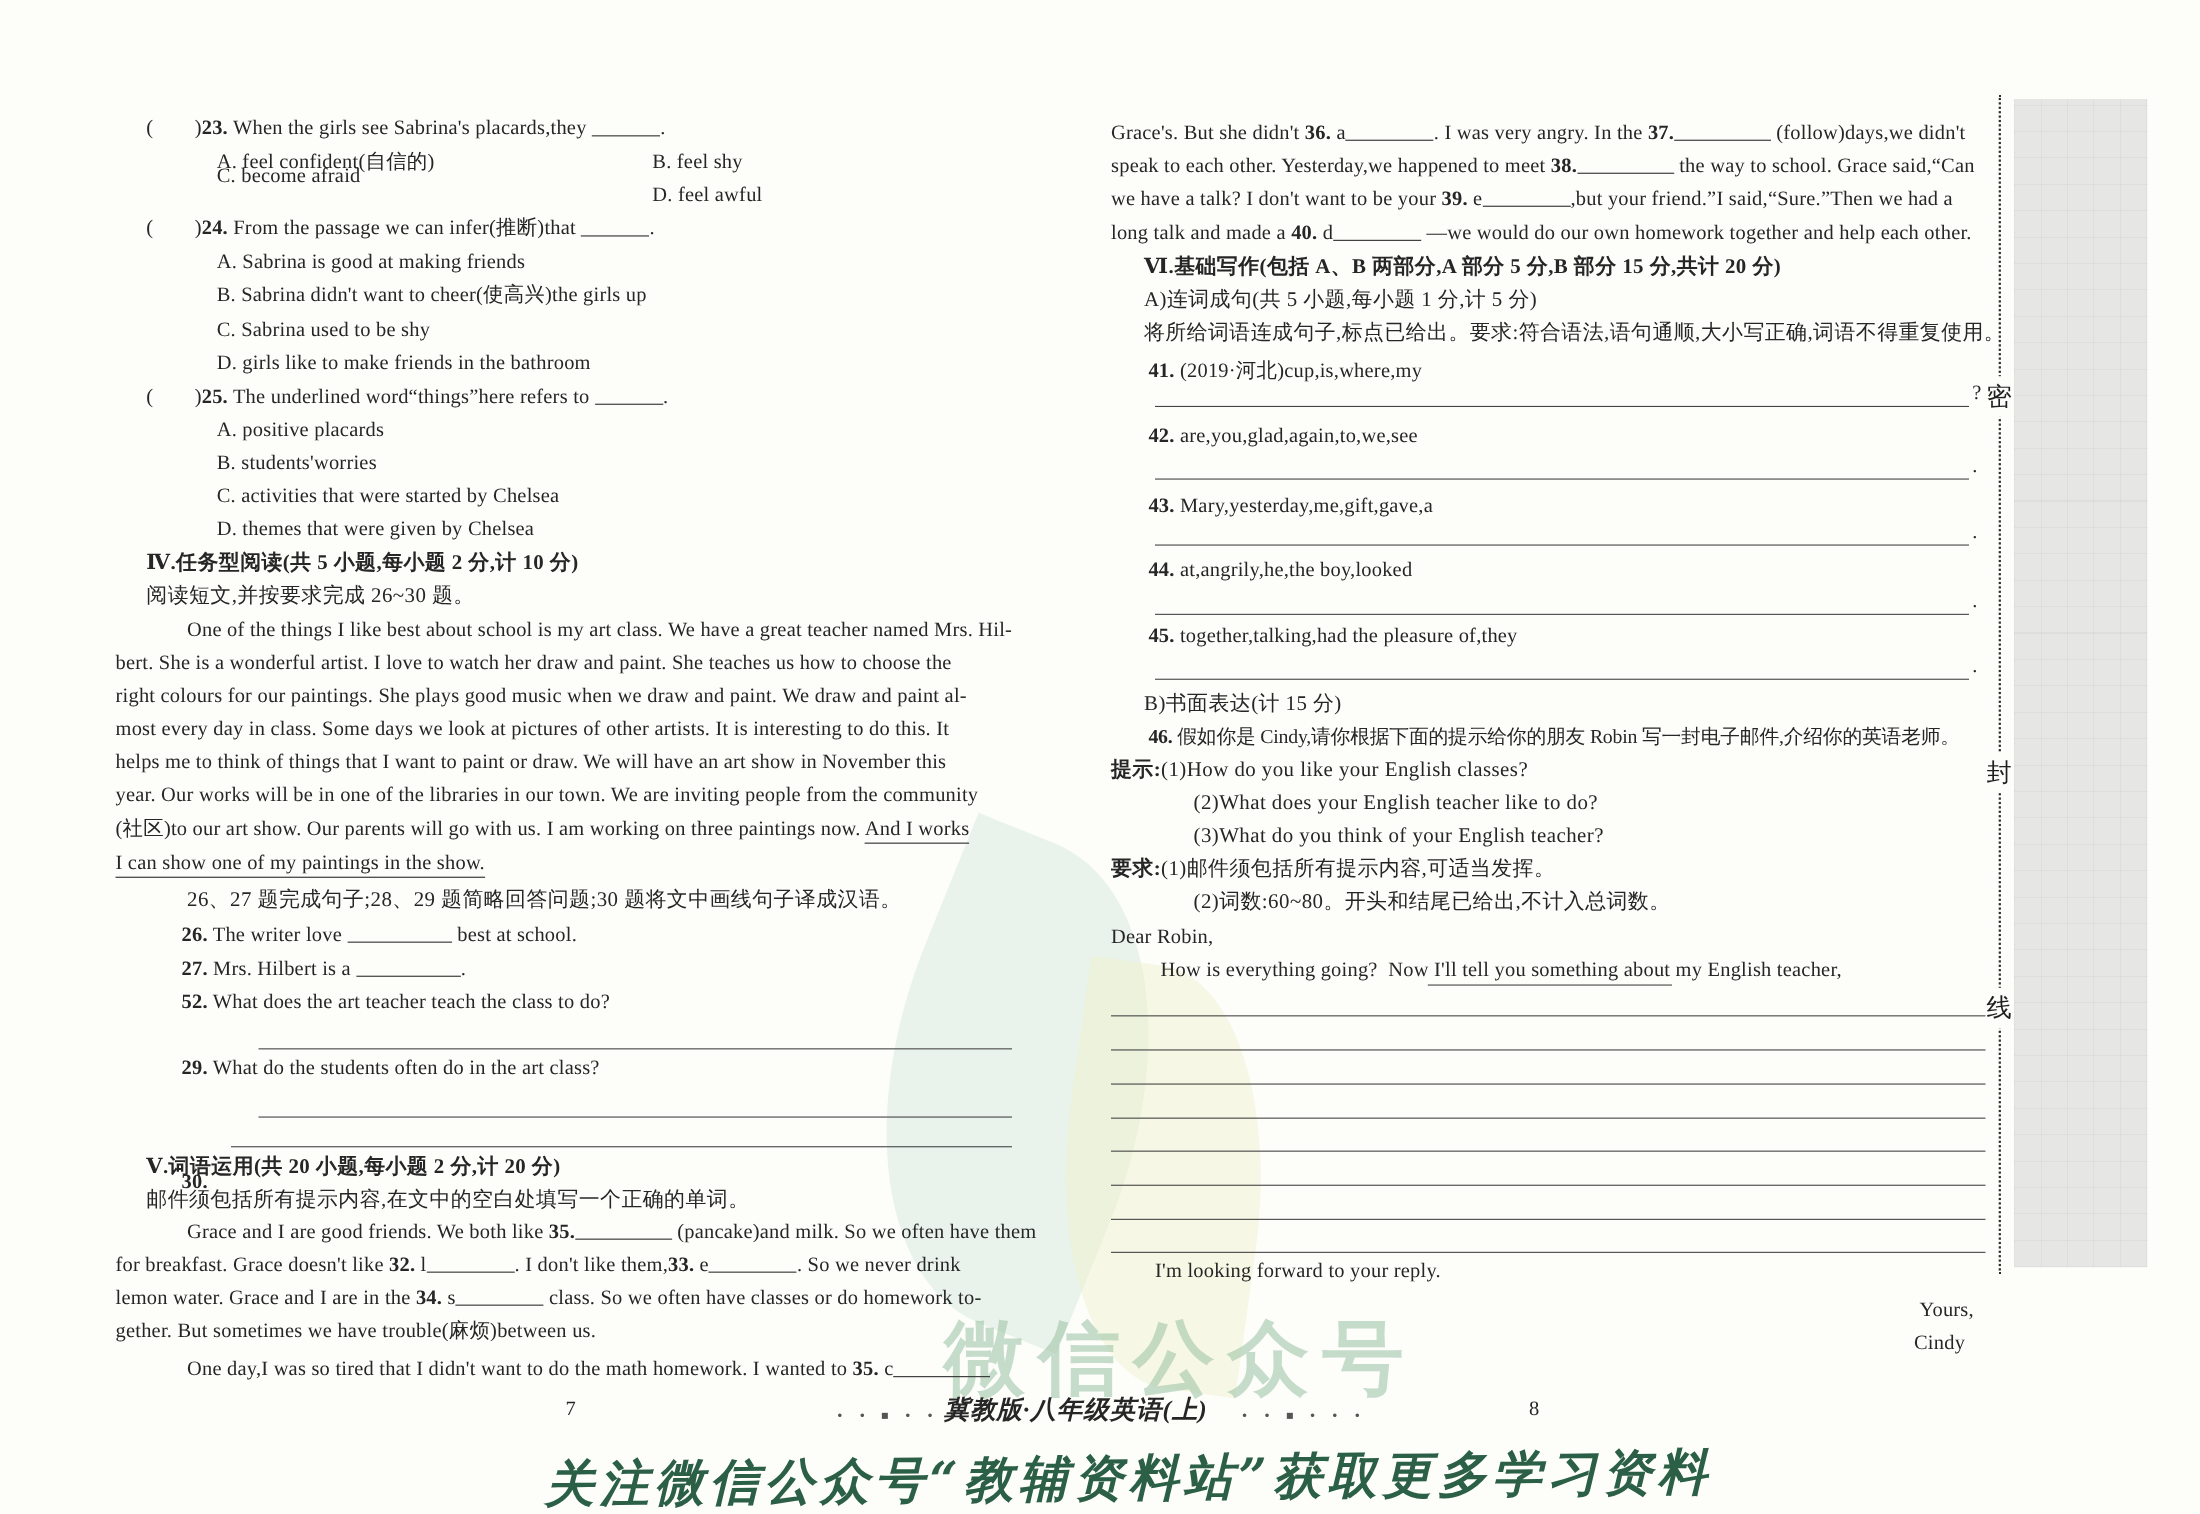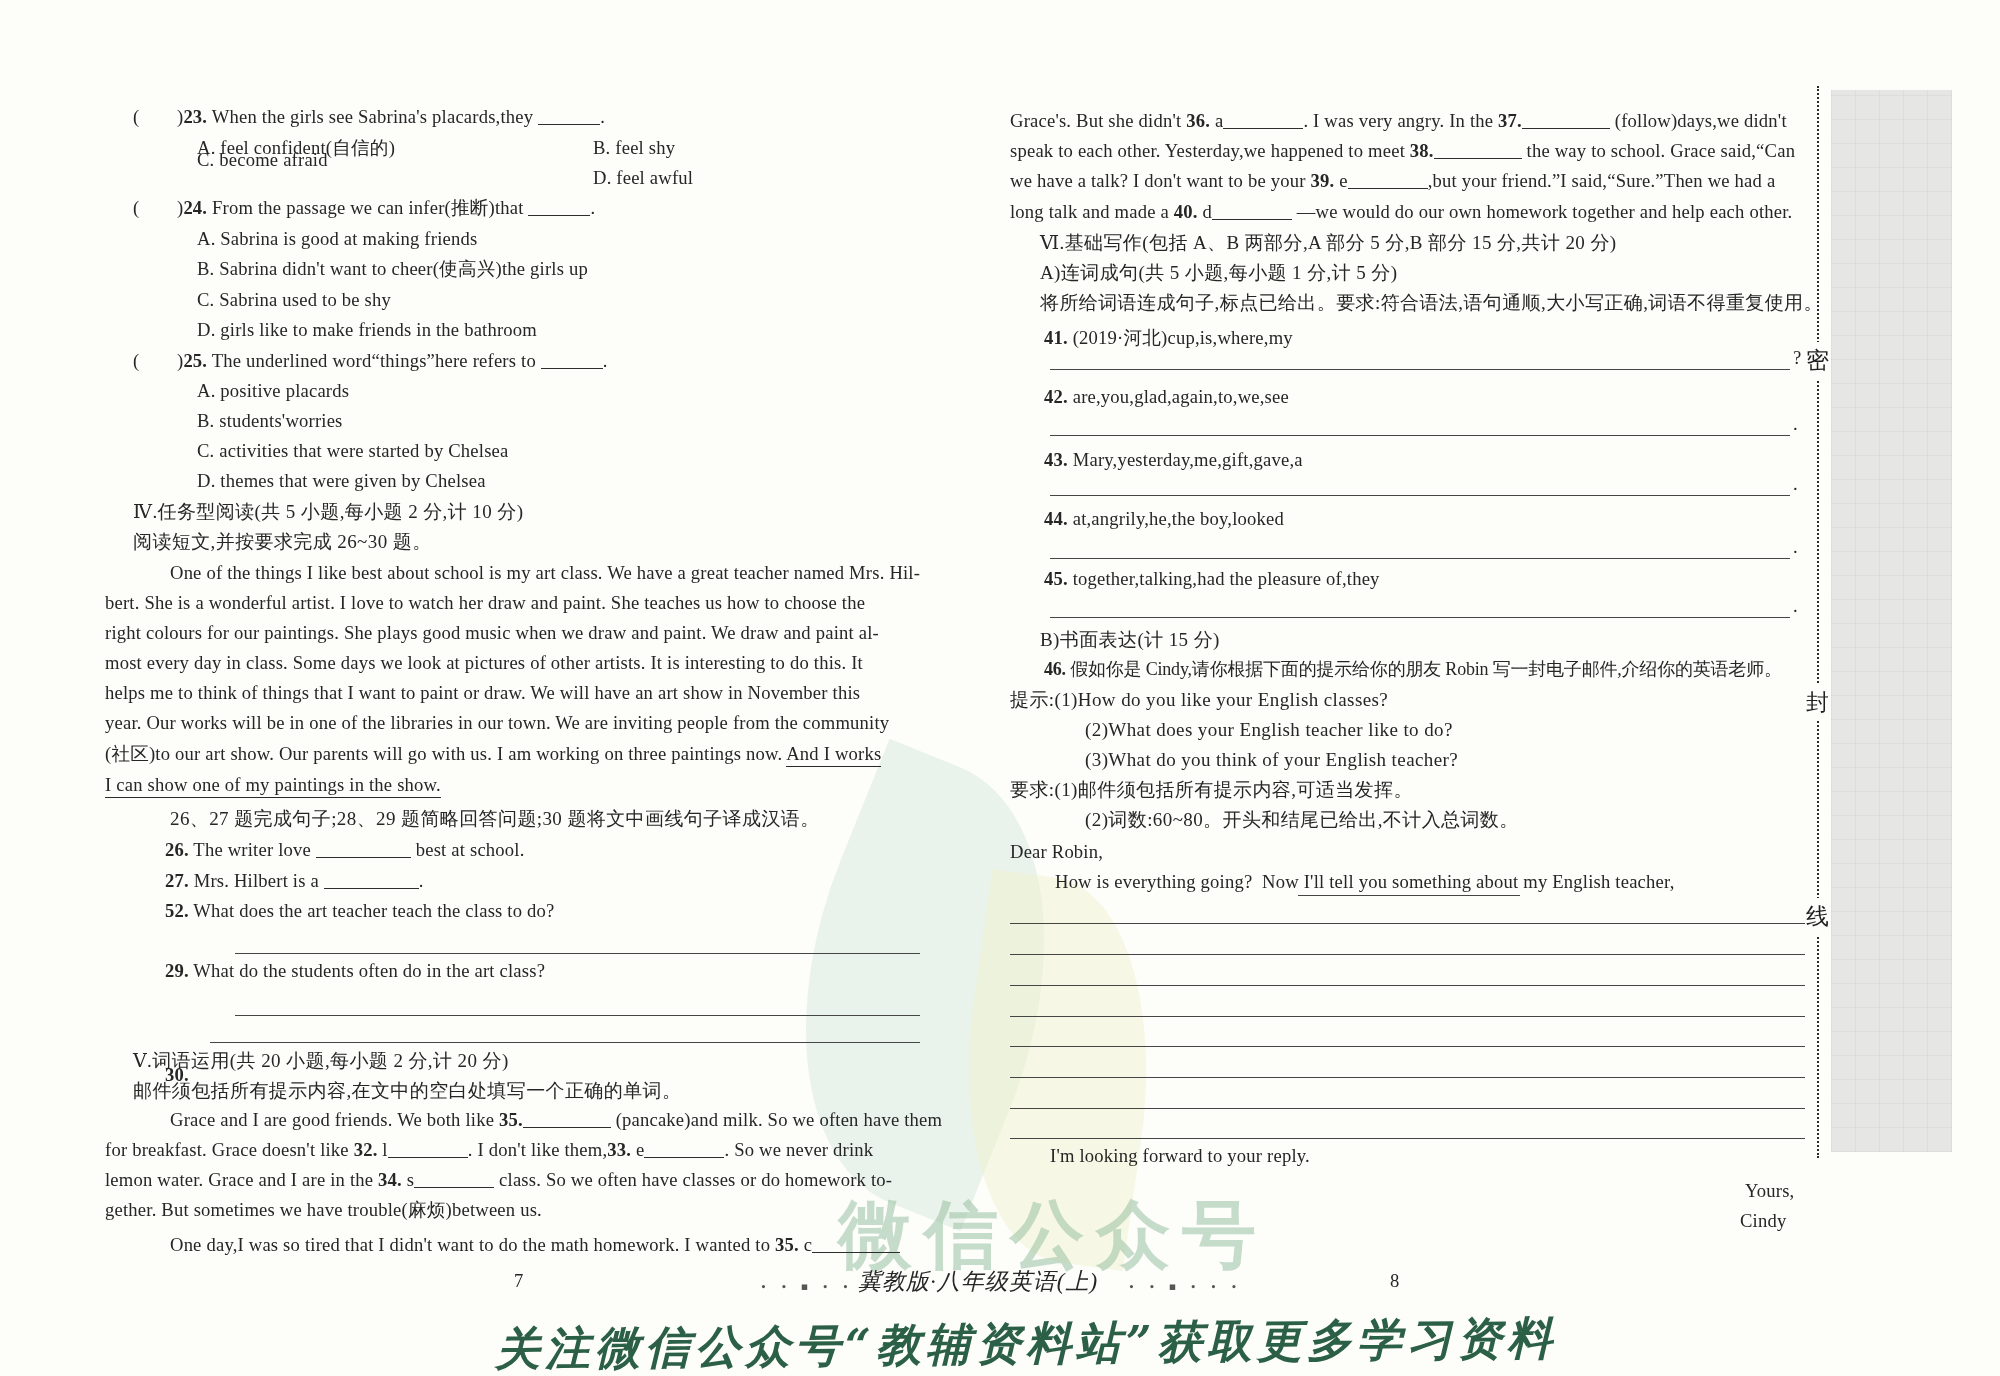--- a/index.html
+++ b/index.html
@@ -1,29 +1,29 @@
 <!DOCTYPE html>
 <html><head>
 <meta charset="utf-8">
 <style>
   html,body{margin:0;padding:0;background:#ffffff;}
   #sheet{position:relative;width:2000px;height:1376px;background:#fdfdfa;overflow:hidden;
          font-family:"Liberation Serif","DejaVu Serif",serif;color:#262626;}
   .ln{position:absolute;white-space:pre;font-size:18.6px;line-height:1;letter-spacing:.2px;z-index:2;}
   .zh{font-size:19px;letter-spacing:.4px;}
-  .hd{font-weight:400;}
+  .hd{font-weight:700;}
   .n{font-weight:700;}
   .tight{font-size:18px;letter-spacing:-.2px;}
   .blank{display:inline-block;border-bottom:1.4px solid #2e2e2e;height:14px;vertical-align:-2px;}
   .w62{width:62px}.w80{width:80px}.w88{width:88px}.w95{width:95px}
   .rule{position:absolute;height:0;border-bottom:1.6px solid #454545;z-index:2;}
   .u{border-bottom:1.5px solid #2a2a2a;padding-bottom:2px;}
   .seal-char{position:absolute;font-size:23px;z-index:3;background:#fdfdfa;padding:3px 0;color:#1f1f1f;}
   .dots{position:absolute;font-size:11px;color:#555;letter-spacing:5px;z-index:2;font-family:"DejaVu Sans",sans-serif;}
-  .wm{position:absolute;z-index:1;font-family:"DejaVu Sans","Liberation Sans",sans-serif;font-weight:700;}
+  .wm{position:absolute;z-index:1;font-family:"DejaVu Sans","Liberation Sans",sans-serif;font-weight:700;margin-left:20px;}
   .leaf{position:absolute;z-index:0;}
 </style>
 </head>
 <body>
 
 <div id="sheet">
 
   <div class="leaf" style="left:800px;top:770px;width:250px;height:430px;background:rgba(195,224,204,.32);border-radius:0 70% 0 70%;transform:rotate(22deg);"></div>
   <div class="leaf" style="left:965px;top:880px;width:185px;height:380px;background:rgba(240,242,206,.5);border-radius:0 65% 0 65%;transform:rotate(8deg);"></div>
   <div class="wm" style="left:838px;top:1186px;font-size:74px;letter-spacing:12px;color:rgba(143,188,155,.5);">微信公众号</div>

